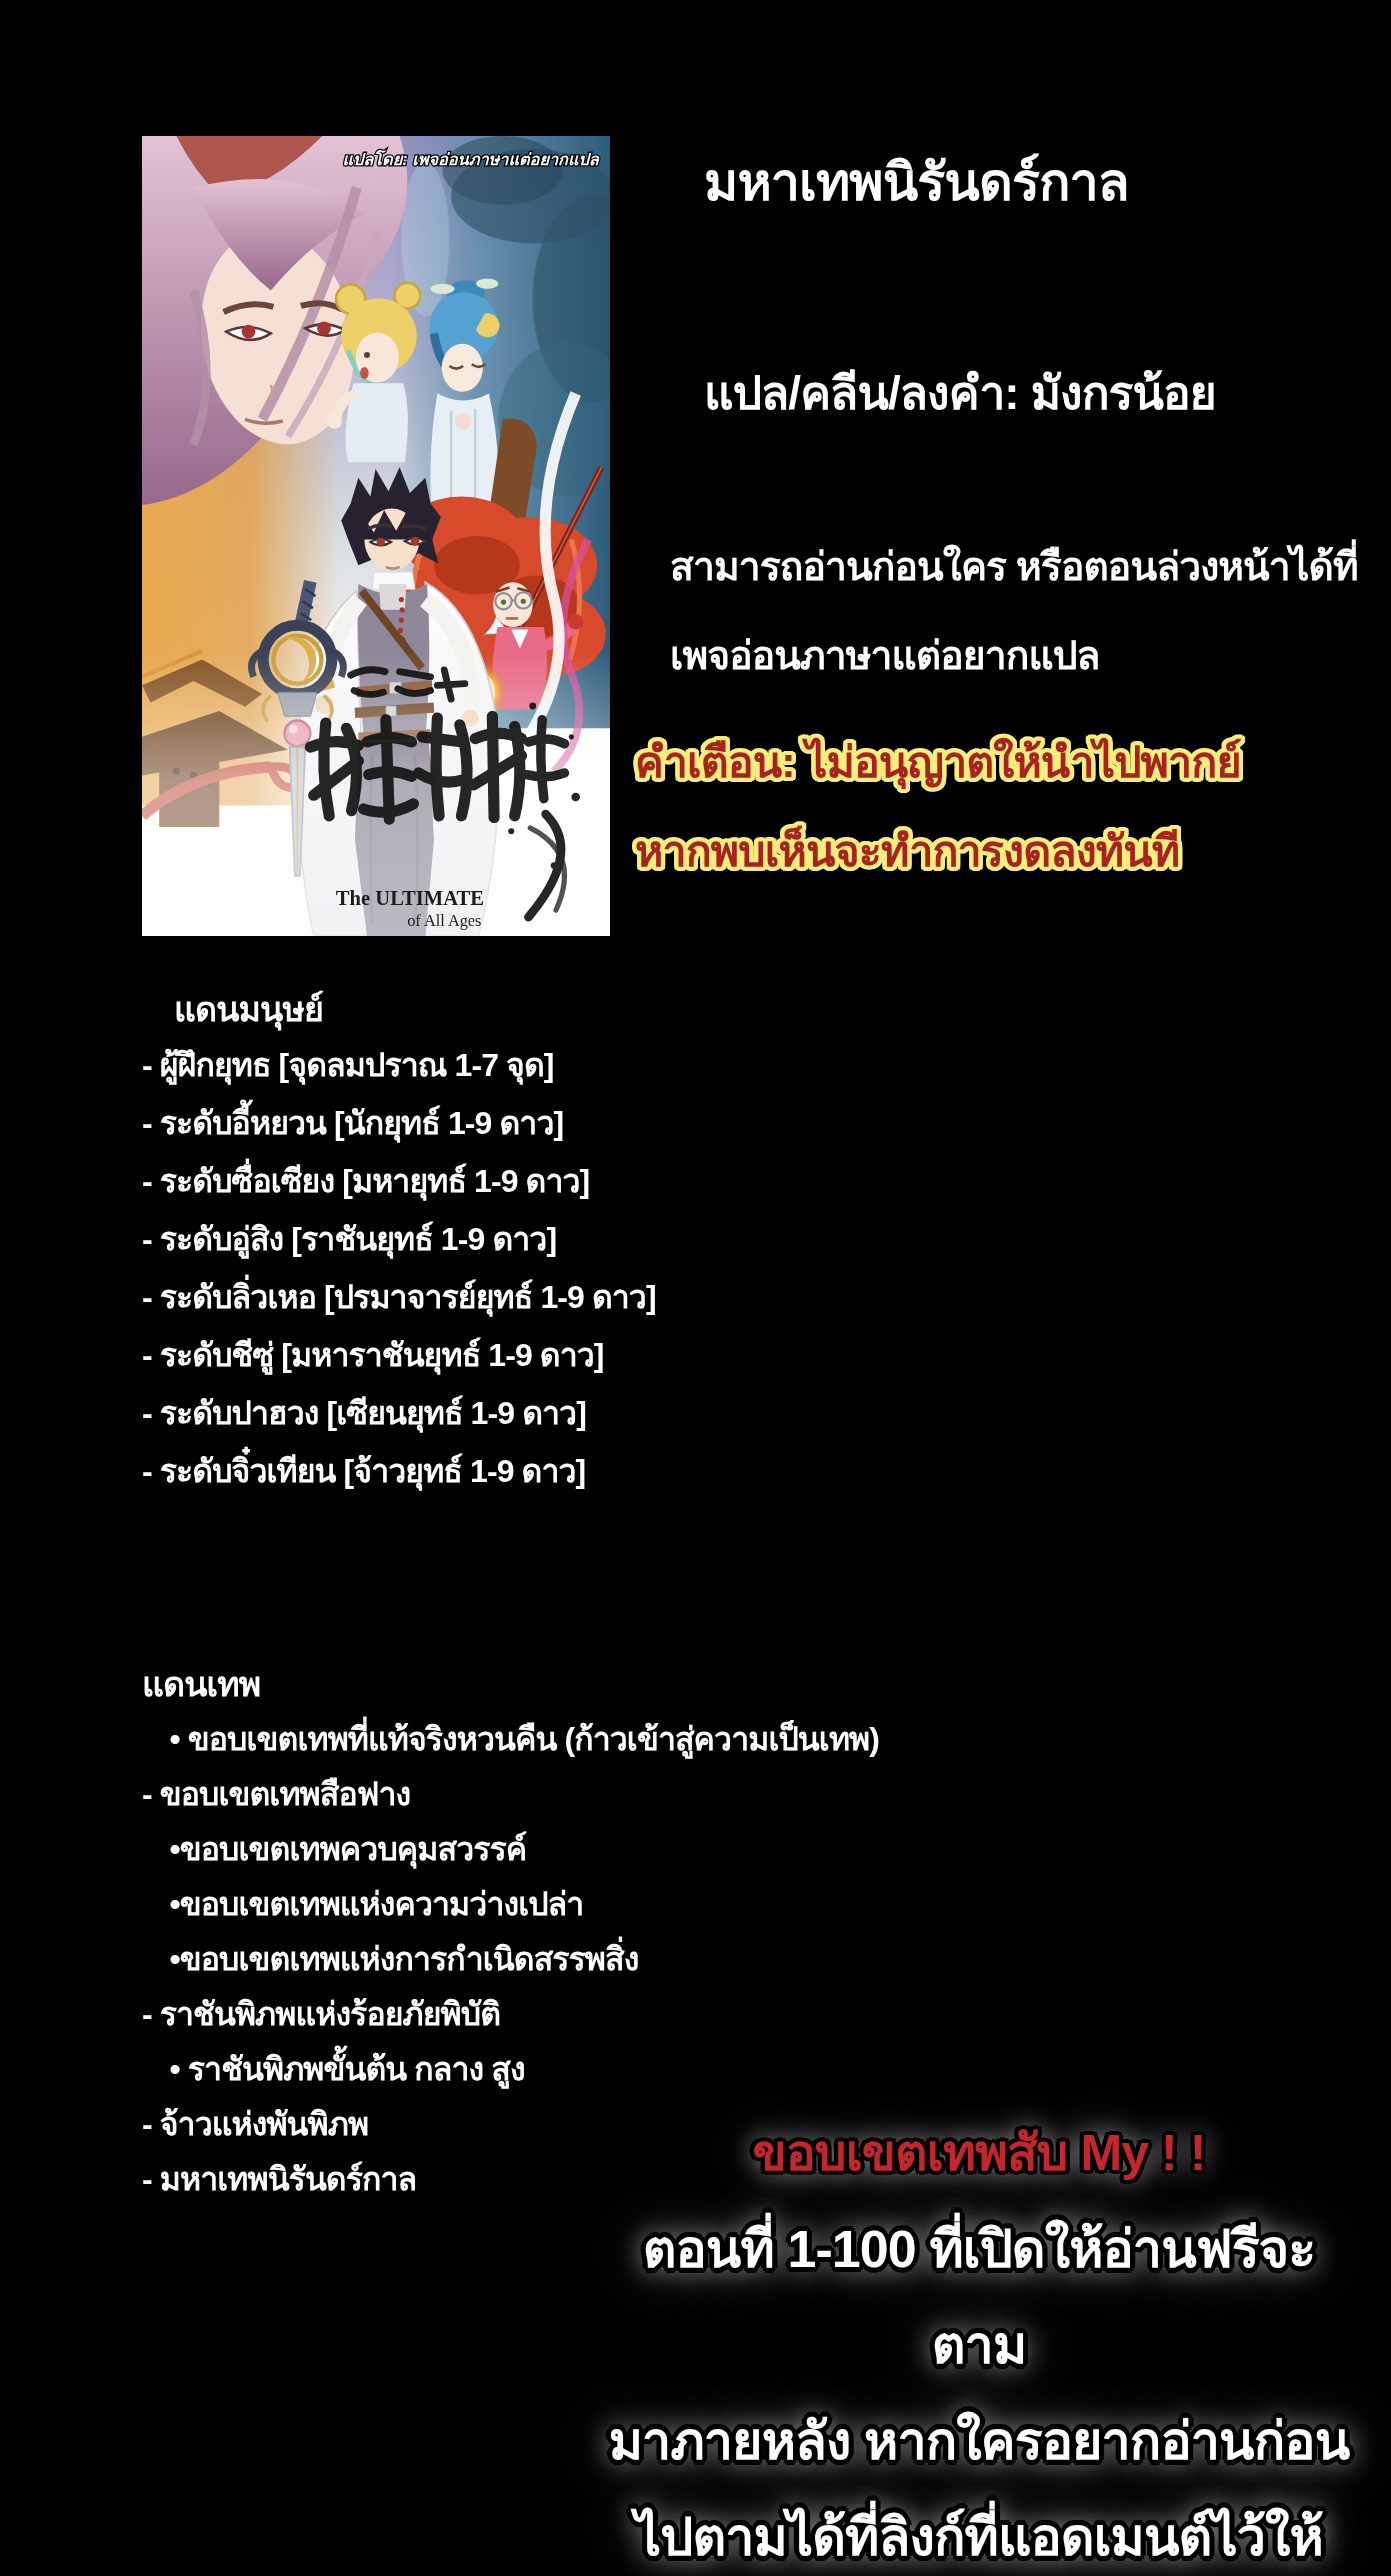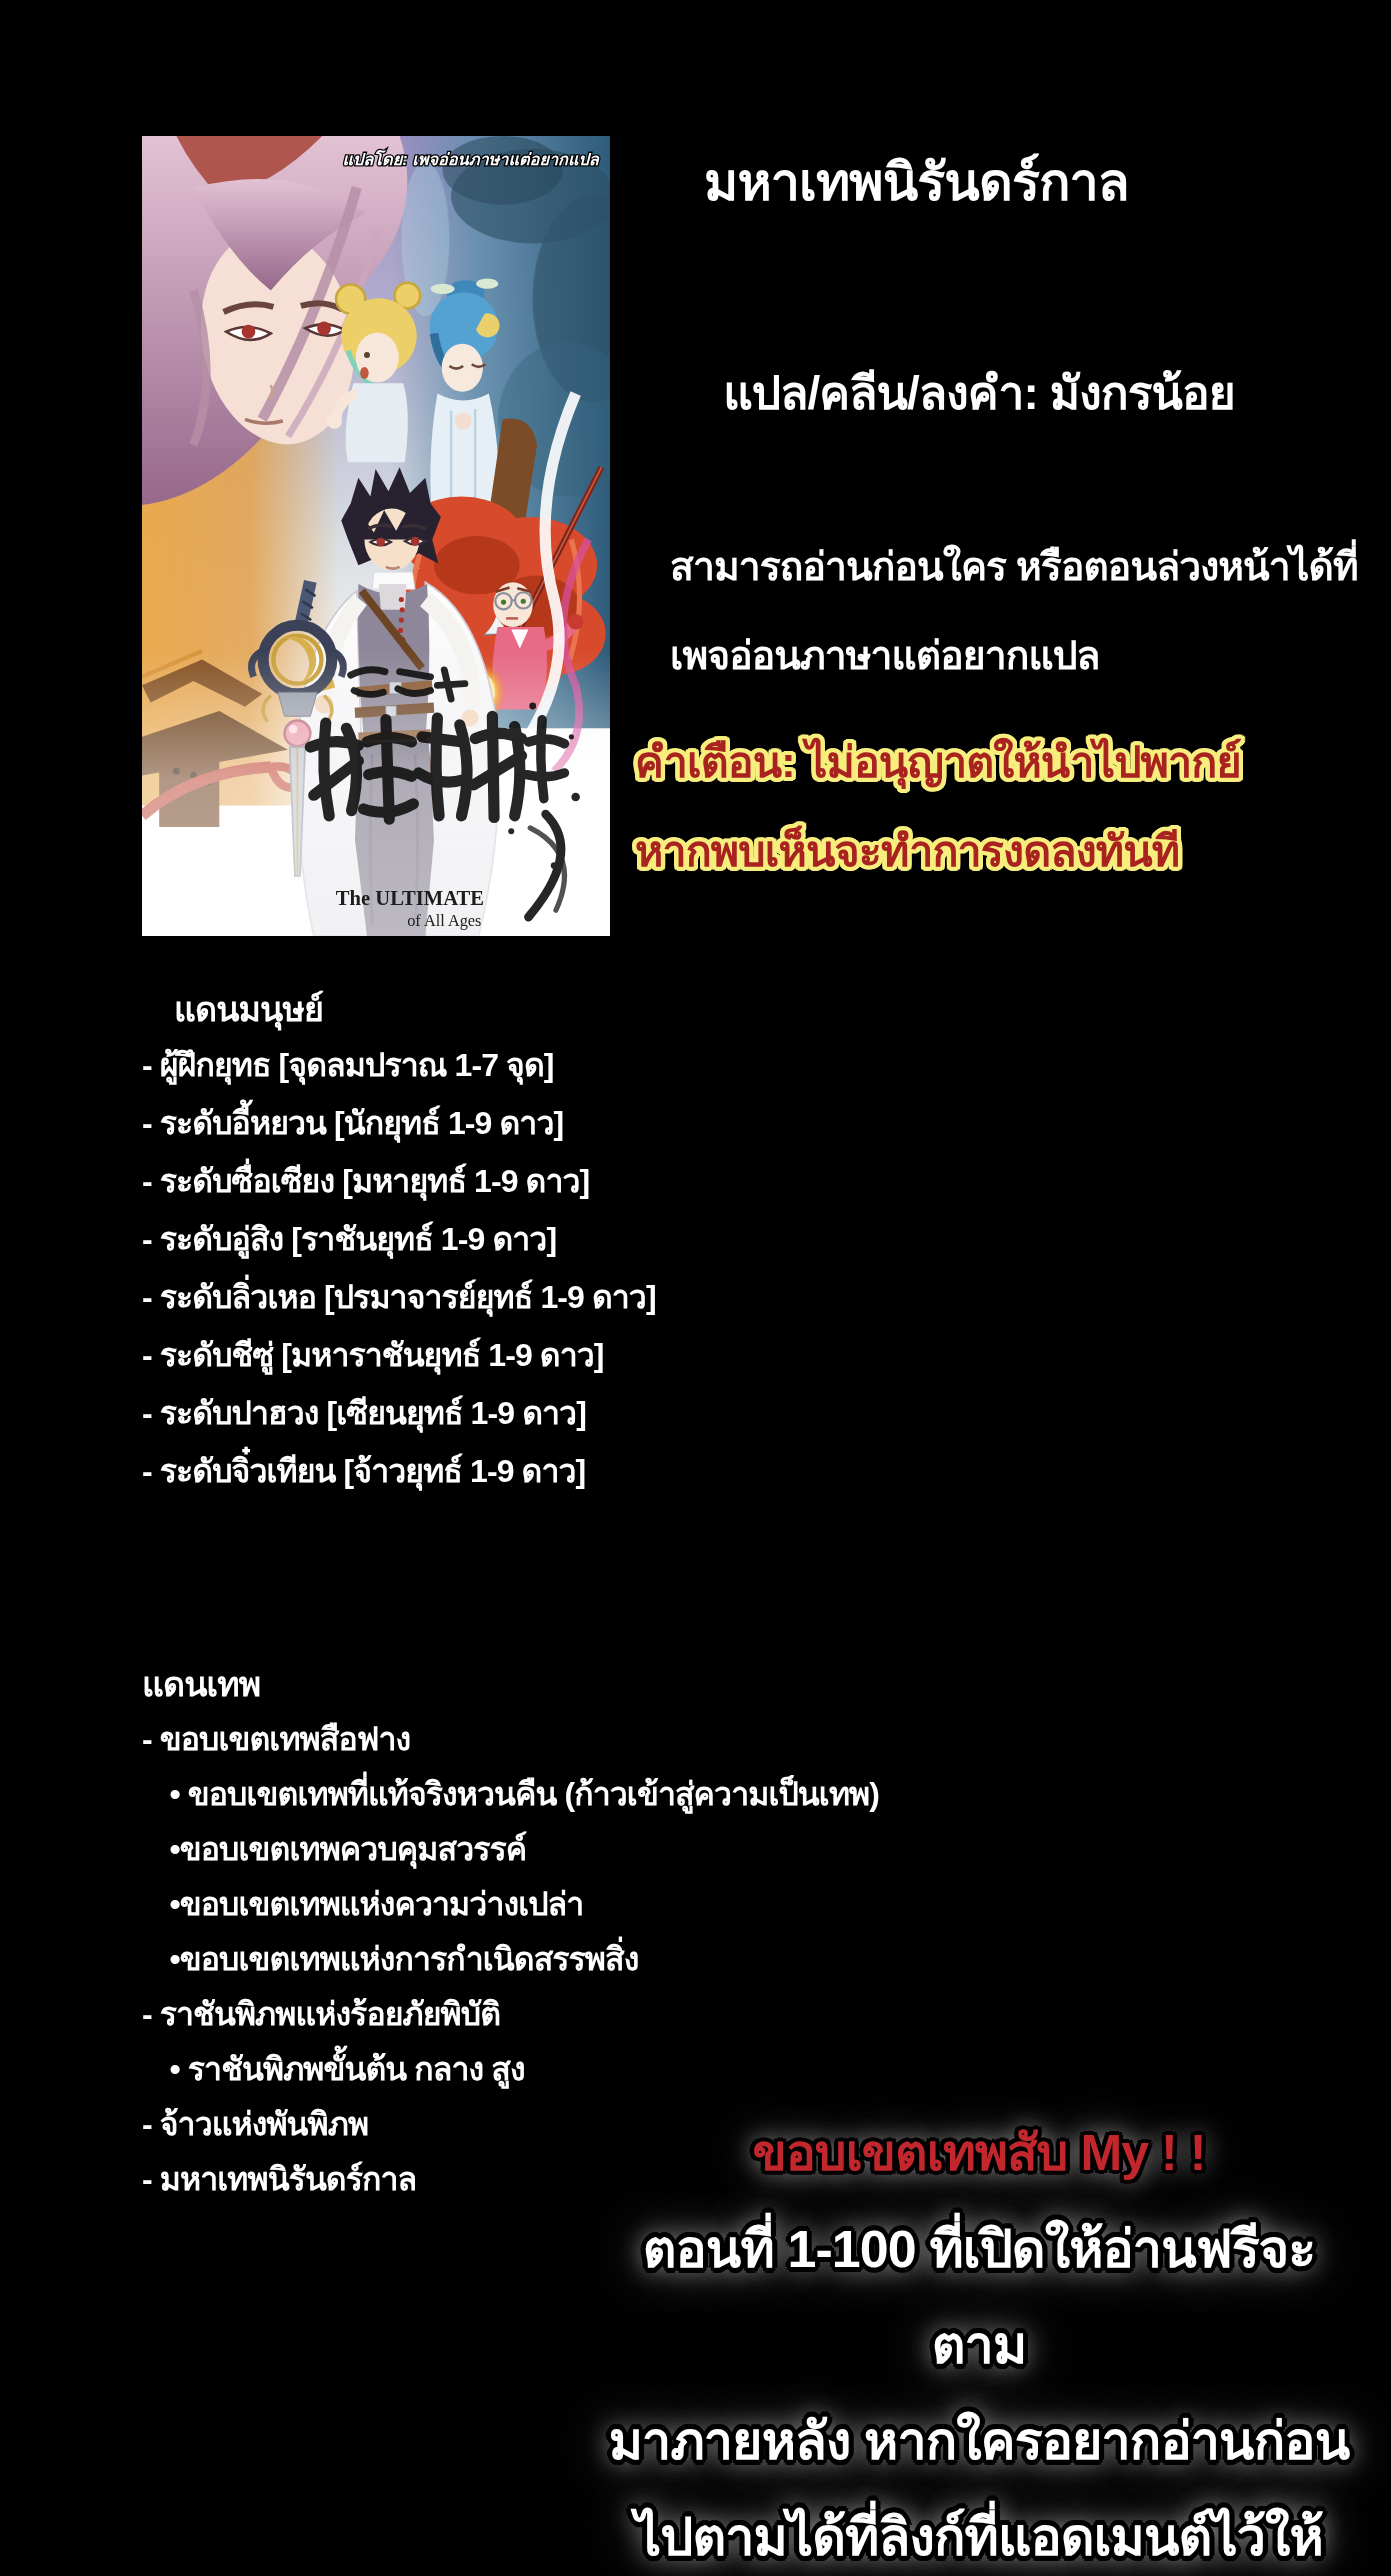--- a/index.html
+++ b/index.html
@@ -7,21 +7,21 @@
         font-family:"Liberation Sans",sans-serif;color:#fff;}
   .abs{position:absolute;}
 
   
   .cover{left:142px;top:136px;width:468px;height:800px;background:#cfd3da;overflow:hidden;}
   .cover svg{display:block;width:100%;height:100%;}
 
   
   .page-title{left:704px;top:146px;width:550px;text-align:left;font-size:52px;font-weight:700;
               line-height:72px;letter-spacing:-0.9px;}
-  .credit-line{left:704px;top:361px;width:550px;text-align:center;font-size:46px;font-weight:700;
+  .credit-line{left:704px;top:361px;width:550px;font-size:46px;font-weight:700;
               line-height:65px;letter-spacing:-0.9px;}
   .info-block{left:670px;top:522px;font-size:39px;font-weight:700;line-height:89px;letter-spacing:-0.9px;}
   .warning-block{left:635px;top:718px;font-size:43px;font-weight:700;line-height:89px;letter-spacing:-0.9px;}
   .warn{color:#a8231f;
     text-shadow:
       4.3px 0 0 #f8ee7d,-4.3px 0 0 #f8ee7d,0 4.3px 0 #f8ee7d,0 -4.3px 0 #f8ee7d,
       3.4px 3.4px 0 #f8ee7d,-3.4px 3.4px 0 #f8ee7d,3.4px -3.4px 0 #f8ee7d,-3.4px -3.4px 0 #f8ee7d,
       1.7px 4.3px 0 #f8ee7d,-1.7px 4.3px 0 #f8ee7d,1.7px -4.3px 0 #f8ee7d,-1.7px -4.3px 0 #f8ee7d,
       4.3px 1.7px 0 #f8ee7d,-4.3px 1.7px 0 #f8ee7d,4.3px -1.7px 0 #f8ee7d,-4.3px -1.7px 0 #f8ee7d;}
 
@@ -326,22 +326,22 @@
     <div class="list-row">- ระดับซื่อเซียง [มหายุทธ์ 1-9 ดาว]</div>
     <div class="list-row">- ระดับอู่สิง [ราชันยุทธ์ 1-9 ดาว]</div>
     <div class="list-row">- ระดับลิ่วเหอ [ปรมาจารย์ยุทธ์ 1-9 ดาว]</div>
     <div class="list-row">- ระดับชีซู่ [มหาราชันยุทธ์ 1-9 ดาว]</div>
     <div class="list-row">- ระดับปาฮวง [เซียนยุทธ์ 1-9 ดาว]</div>
     <div class="list-row">- ระดับจิ๋วเทียน [จ้าวยุทธ์ 1-9 ดาว]</div>
   </div>
 
   <div class="abs section-heading god-heading">แดนเทพ</div>
   <div class="abs god-list">
+    <div class="list-row sub">• ขอบเขตเทพที่แท้จริงหวนคืน (ก้าวเข้าสู่ความเป็นเทพ)</div>
     <div class="list-row">- ขอบเขตเทพสือฟาง</div>
-    <div class="list-row sub">• ขอบเขตเทพที่แท้จริงหวนคืน (ก้าวเข้าสู่ความเป็นเทพ)</div>
     <div class="list-row sub">•ขอบเขตเทพควบคุมสวรรค์</div>
     <div class="list-row sub">•ขอบเขตเทพแห่งความว่างเปล่า</div>
     <div class="list-row sub">•ขอบเขตเทพแห่งการกำเนิดสรรพสิ่ง</div>
     <div class="list-row">- ราชันพิภพแห่งร้อยภัยพิบัติ</div>
     <div class="list-row sub">• ราชันพิภพขั้นต้น กลาง สูง</div>
     <div class="list-row">- จ้าวแห่งพันพิภพ</div>
     <div class="list-row">- มหาเทพนิรันดร์กาล</div>
   </div>
 
   <div class="abs announcement">

